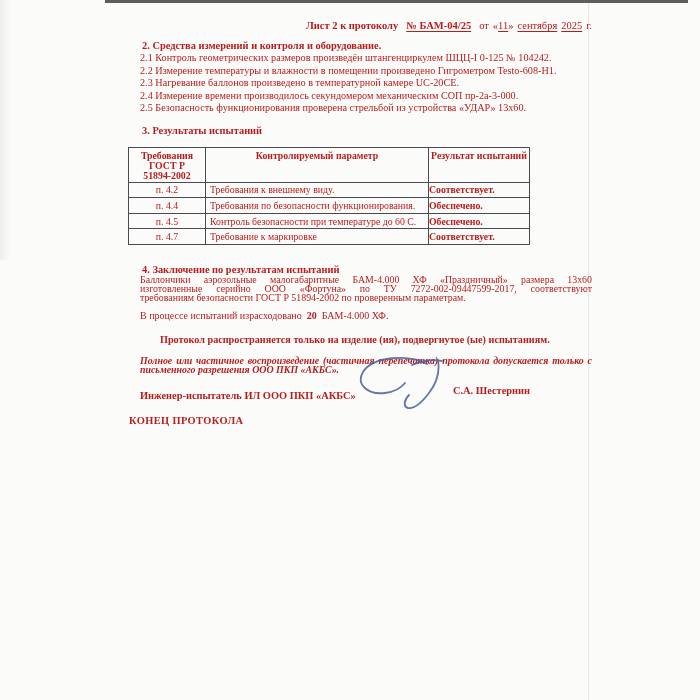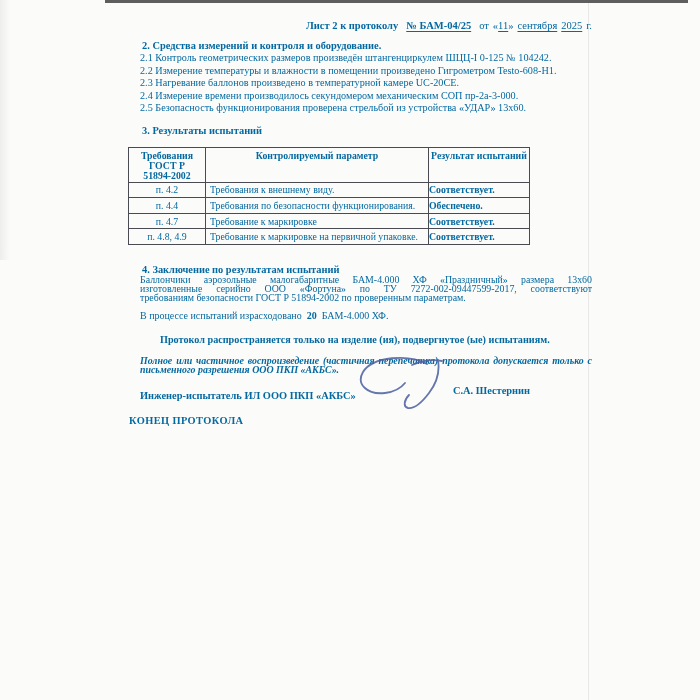--- a/index.html
+++ b/index.html
@@ -1,18 +1,18 @@
 <!DOCTYPE html>
 <html><head>
 <meta charset="utf-8">
 <style>
   * { margin:0; padding:0; box-sizing:border-box; }
   html,body { width:700px; height:700px; }
   body { background:#ffffff; font-family:"Liberation Serif", serif; }
-  .page { position:relative; width:700px; height:700px; background:#fbfbfa; overflow:hidden; color:#0369a1; }
+  .page { position:relative; width:700px; height:700px; background:#fbfbfa; overflow:hidden; color:#b91c1c; }
   .scan-top-line { position:absolute; left:105px; top:0; width:583px; height:3px; background:#5e5e5e; }
   .fold-line { position:absolute; left:588px; top:0; width:1px; height:700px; background:rgba(100,100,110,0.12); }
   .edge-shade { position:absolute; left:0; top:0; width:10px; height:260px;
                 background:linear-gradient(to right, rgba(60,60,60,0.07), rgba(60,60,60,0)); }
   .wrap { position:absolute; left:140px; top:0; width:452px; height:700px; }
 
   .hdr { position:absolute; top:20px; left:0; width:452px; text-align:right; font-size:10.5px; white-space:nowrap; }
   .hdr .b { font-weight:bold; }
   .hdr .u { text-decoration:underline; text-underline-offset:2px; }
   .hdr .gap { display:inline-block; width:8px; }
@@ -99,27 +99,27 @@
         <td class="creq">п. 4.2</td>
         <td class="cpar">Требования к внешнему виду.</td>
         <td class="cres">Соответствует.</td>
       </tr>
       <tr class="drow">
         <td class="creq">п. 4.4</td>
         <td class="cpar">Требования по безопасности функционирования.</td>
         <td class="cres">Обеспечено.</td>
       </tr>
       <tr class="drow">
+        <td class="creq">п. 4.5</td>
+        <td class="cpar">Контроль безопасности при температуре до 60 С.</td>
+        <td class="cres">Обеспечено.</td>
+      </tr>
+      <tr class="drow">
         <td class="creq">п. 4.7</td>
         <td class="cpar">Требование к маркировке</td>
-        <td class="cres">Соответствует.</td>
-      </tr>
-      <tr class="drow">
-        <td class="creq">п. 4.8, 4.9</td>
-        <td class="cpar">Требование к маркировке на первичной упаковке.</td>
         <td class="cres">Соответствует.</td>
       </tr>
     </tbody>
       </table>
 
     <div class="sec-title t4">4. Заключение по результатам испытаний</div>
 
     <div class="para">
       <div class="pline stretch">Баллончики аэрозольные малогабаритные БАМ-4.000 ХФ «Праздничный» размера 13х60</div>
       <div class="pline stretch">изготовленные серийно ООО «Фортуна» по ТУ 7272-002-09447599-2017, соответствуют</div>

